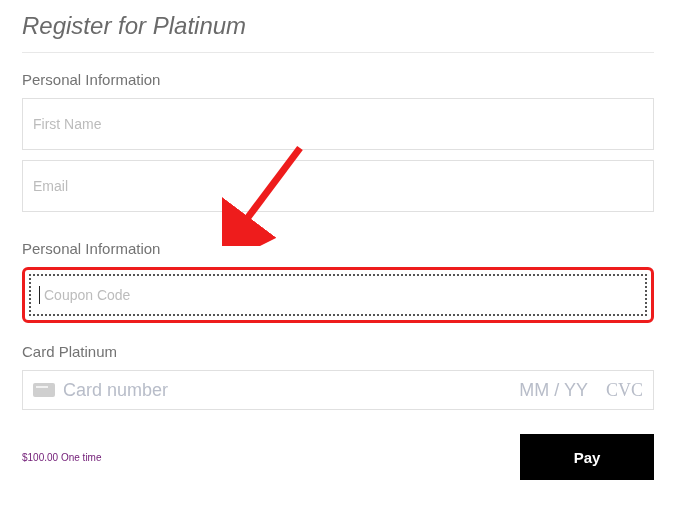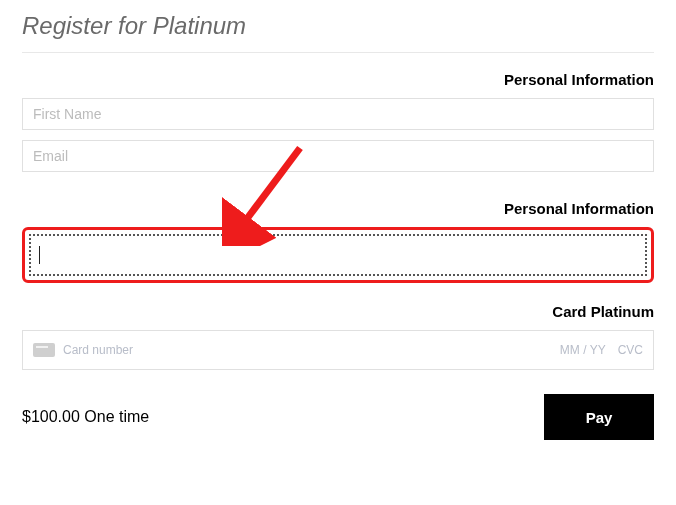--- a/index.html
+++ b/index.html
@@ -16,35 +16,34 @@
       margin-bottom: 12px;
       font-style: italic;
     }
     .hr {
       border: none;
       border-top: 1px solid #e8e8e8;
       margin-bottom: 18px;
     }
     .section-header {
       font-size: 15px;
-      font-weight: bold;
-      color: #000000;
+      font-weight: normal;
+      color: #737373;
       margin-bottom: 10px;
-      text-align: right;
     }
     .row {
       display: flex;
       gap: 14px;
       margin-bottom: 10px;
     }
     .input {
       width: 100%;
       border: 1px solid #e0e0e0;
       background: #fff;
-      height: 32px;
+      height: 52px;
       padding: 0 10px;
       font-size: 14px;
       color: #333;
       outline: none;
     }
     .input::placeholder {
       color: #bcbcbc;
     }
     .highlight-wrap {
       border: 3px solid #ee1c1c;
@@ -70,21 +69,21 @@
       font-size: 14px;
     }
     .card-row {
       border: 1px solid #e0e0e0;
       height: 40px;
       display: flex;
       align-items: center;
       padding: 0 10px;
       margin-bottom: 24px;
       color: #b8bdc9;
-      font-size: 12px;
+      font-size: 18px;
       gap: 8px;
     }
     .card-row .spacer { flex: 1; }
     .card-icon {
       width: 22px;
       height: 14px;
       background: #cfcfcf;
       border-radius: 2px;
       position: relative;
     }
@@ -97,30 +96,30 @@
       height: 2px;
       background: #fff;
       opacity: 0.7;
     }
     .footer-row {
       display: flex;
       align-items: center;
       justify-content: space-between;
     }
     .price {
-      font-size: 16px;
-      color: #000000;
+      font-size: 10px;
+      color: #701a75;
     }
     .pay-btn {
       background: #000;
       color: #fff;
       border: none;
       font-size: 15px;
       font-weight: bold;
-      width: 110px;
+      width: 134px;
       height: 46px;
       cursor: pointer;
     }
     .arrow {
       position: absolute;
       left: 222px;
       top: 136px;
       pointer-events: none;
     }
   </style>
@@ -135,30 +134,31 @@
   <input class="input" placeholder="First Name" style="">
 </div>
 <div class="row" style="margin-bottom: 28px;">
   <input class="input" placeholder="Email" style="">
 </div>
 
 <div class="section-header">Personal Information</div>
 <div class="highlight-wrap">
   <div class="coupon-field">
     <div class="coupon-caret"></div>
+    <span class="coupon-placeholder">Coupon Code</span>
   </div>
 </div>
 
 <div class="section-header">Card Platinum</div>
 <div class="card-row">
   <span class="card-icon"></span>
   <span>Card number</span>
   <span class="spacer"></span>
   <span>MM / YY</span>
-  <span style="margin-left:4px;">CVC</span>
+  <span style="margin-left:10px;font-family:Liberation Serif, serif;">CVC</span>
 </div>
 
 <div class="footer-row">
   <div class="price">$100.00 One time</div>
   <button class="pay-btn">Pay</button>
 </div>
 
 <svg class="arrow" width="100" height="110">
   <defs>
     <marker id="ah" markerWidth="12" markerHeight="12" refX="2" refY="5" orient="auto">

